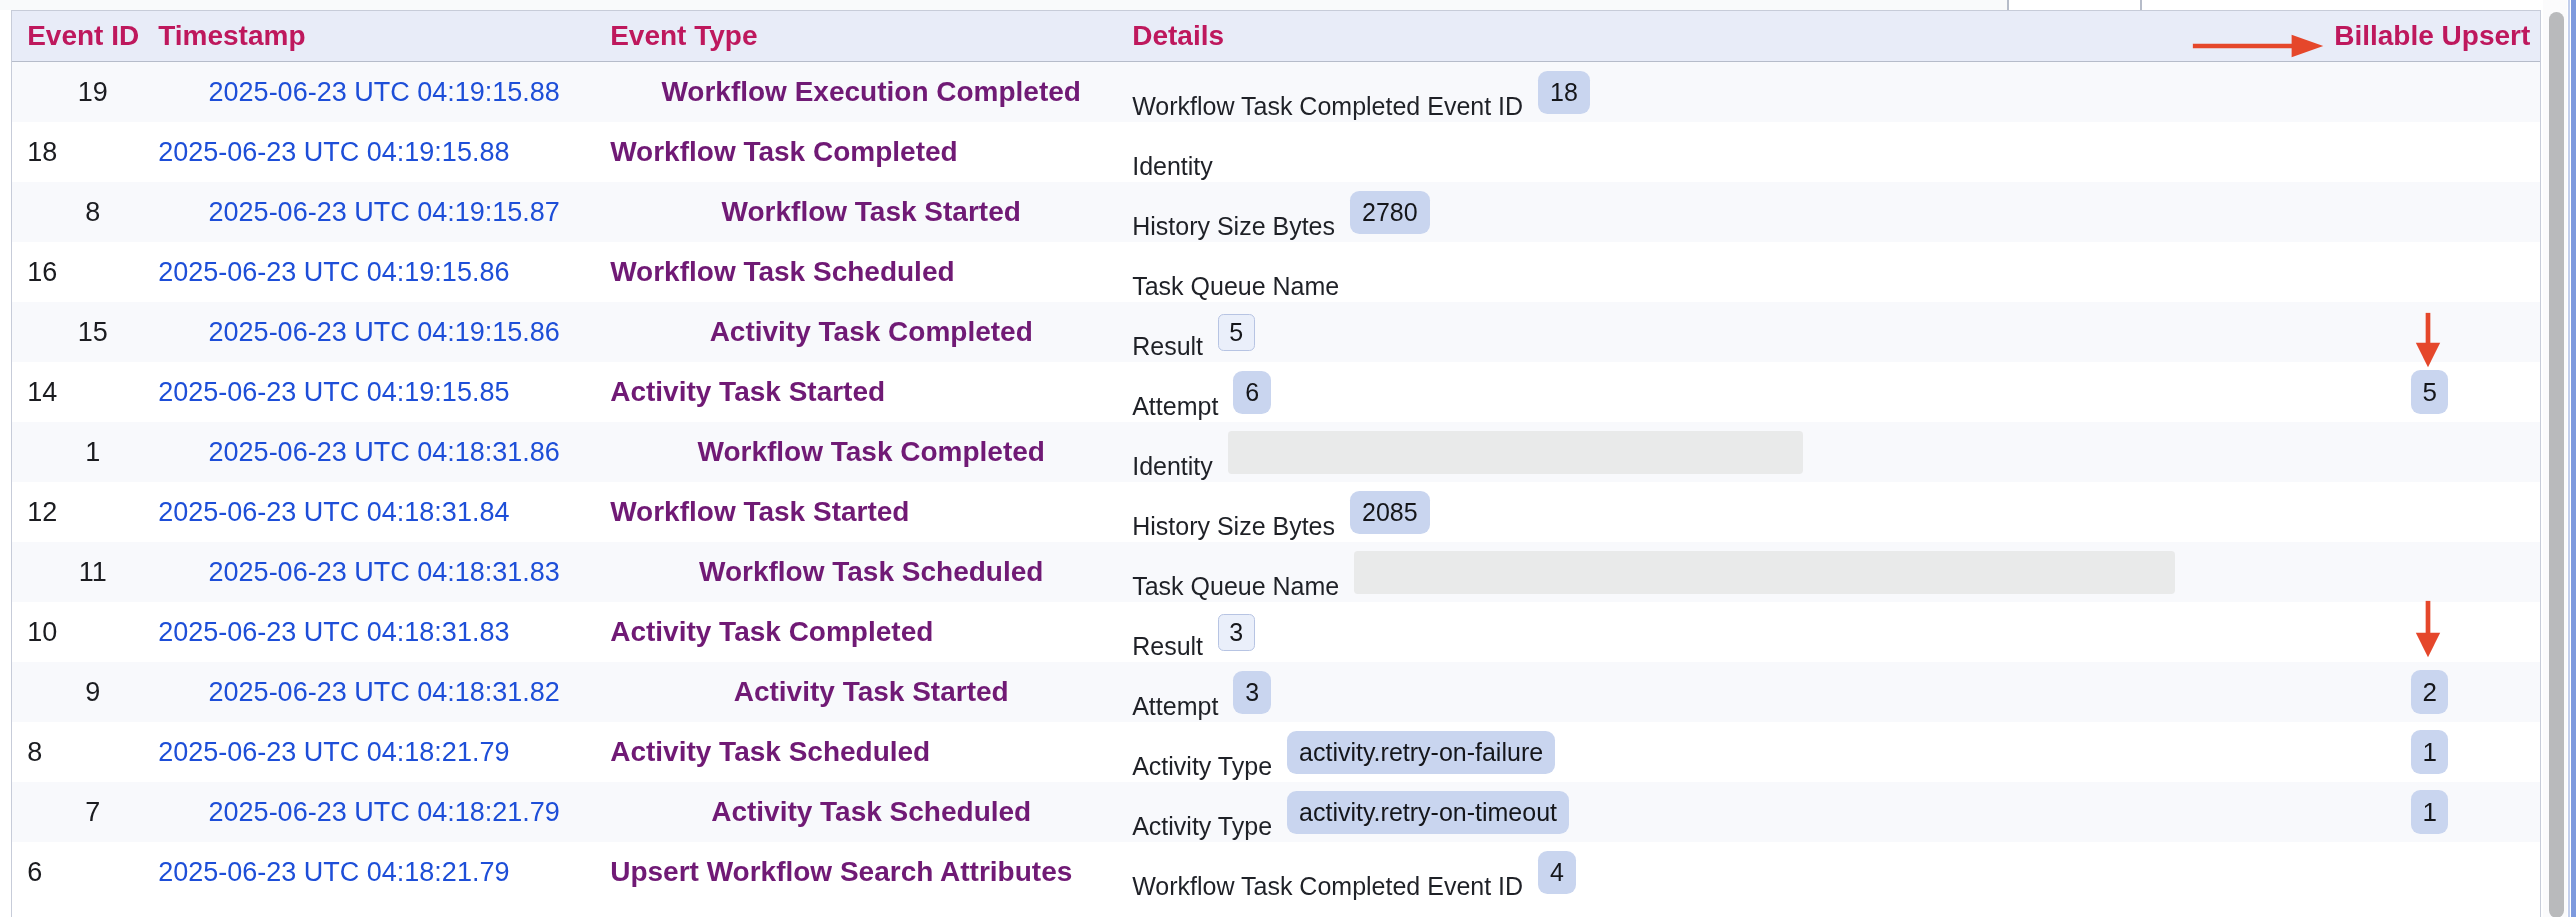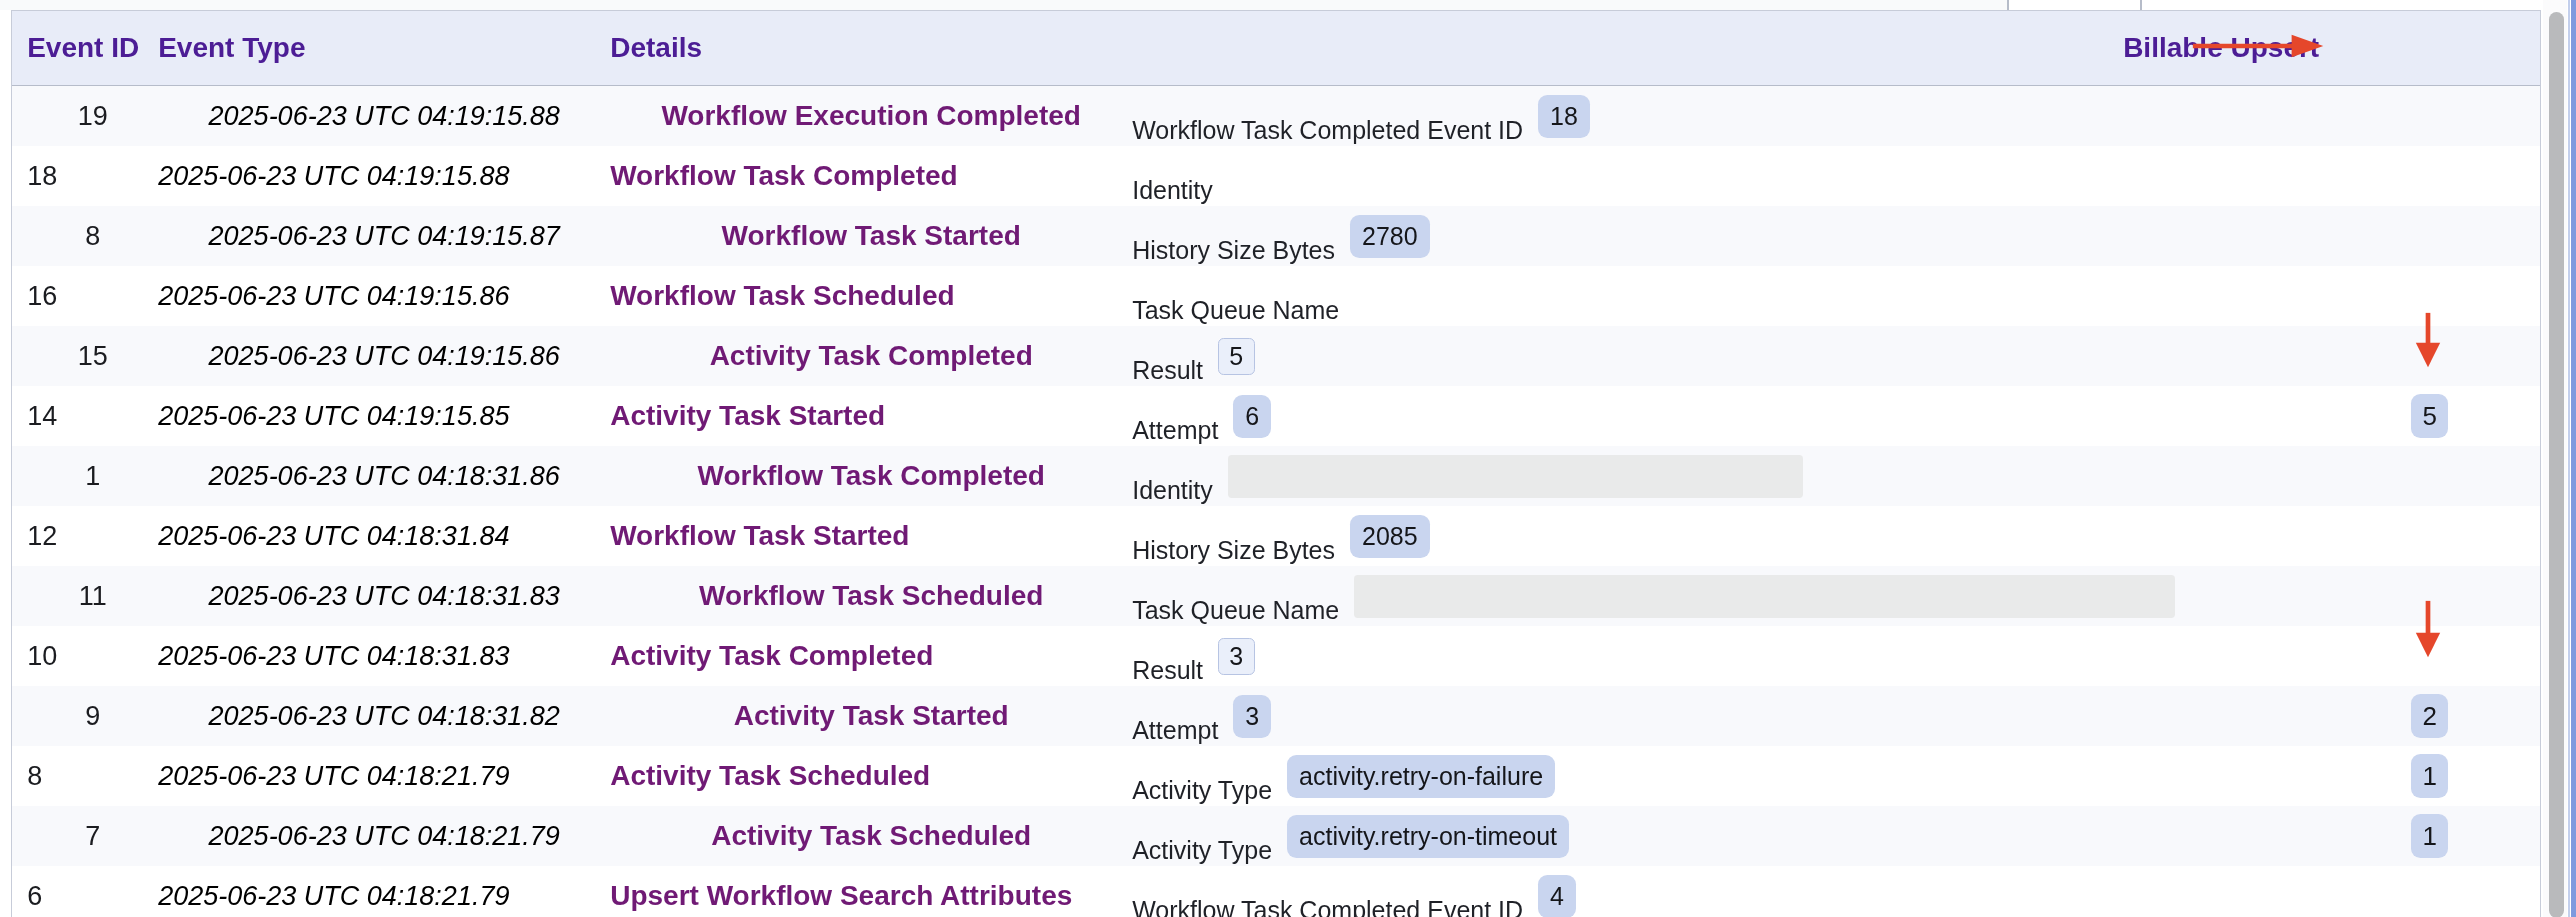--- a/index.html
+++ b/index.html
@@ -10,33 +10,33 @@
   
   .top-strip { position:absolute; left:0; top:0; width:2576px; height:10.3px; background:#ffffff; }
   .top-strip .seg-a { position:absolute; left:0; top:0; width:2007px; height:10.3px; background:#f9fafb; }
   .top-strip .vline { position:absolute; top:0; width:1.9px; height:10.3px; background:#b6bcc9; }
 
   
   .history-table { position:absolute; left:11.2px; top:10.3px; width:2530px; height:908px;
                    border:1.9px solid #c7ccd9; border-bottom:none; background:#ffffff; overflow:hidden; }
 
   .thead { display:grid; grid-template-columns:131px 452px 522px 1fr 206px;
-           align-items:center; height:75px; background:#e8ecf8; border-bottom:1.9px solid #b6bcca;
-           font-size:28px; font-weight:600; color:#4c1d95; padding-left:15px; }
+           align-items:center; height:51px; background:#e8ecf8; border-bottom:1.9px solid #b6bcca;
+           font-size:28px; font-weight:600; color:#be185d; padding-left:15px; }
   .thead .th { white-space:nowrap; }
   .th-billable { text-align:right; padding-right:15px; }
 
   .row { display:grid; grid-template-columns:131px 452px 522px 1fr 206px;
          align-items:center; height:60px; padding-left:15px; background:#ffffff; }
   .row.shaded { background:#f8f9fc;text-align:center; }
 
   .cell { white-space:nowrap; overflow:hidden; }
   .id-cell a { color:#1b1c20; font-size:27px; text-decoration:underline;
                text-underline-offset:6.5px; text-decoration-thickness:1.9px; cursor:pointer; }
-  .ts-cell { font-size:27px; color:#000000;font-style:italic; }
+  .ts-cell { font-size:27px; color:#1d4ed8; }
   .type-cell { font-size:28px; font-weight:700; color:#701a75; }
   .details-cell { display:flex; align-items:center; gap:15px; font-size:25px; overflow:hidden; }
   .detail-label { color:#1f2127; white-space:nowrap;margin-top:28px; }
 
   .badge-solid { background:#c9d5ef; color:#15161a; border-radius:9.3px;
                  padding:6.5px 12px; font-size:25px; line-height:1.2; white-space:nowrap; }
   .badge-outline { background:#eaeffa; color:#15161a; border:1.9px solid #b7c4e3; border-radius:5.6px;
                    padding:2.8px 10.3px; font-size:25px; line-height:1.2; white-space:nowrap; }
   .redacted { height:43px; background:#e9eaea; border-radius:3.7px; }
 
@@ -59,20 +59,21 @@
 
   <div class="top-strip">
     <div class="seg-a"></div>
     <div class="vline" style="left:2007px"></div>
     <div class="vline" style="left:2140px"></div>
   </div>
 
   <div class="history-table">
     <div class="thead">
       <div class="th">Event ID</div>
+      <div class="th">Timestamp</div>
       <div class="th">Event Type</div>
       <div class="th">Details</div>
       <div class="th th-billable">Billable Upsert</div>
     </div>
     <div>
         <div class="row shaded">
           <div class="cell id-cell"><a>19</a></div>
           <div class="cell ts-cell">2025-06-23 UTC 04:19:15.88</div>
           <div class="cell type-cell">Workflow Execution Completed</div>
           <div class="details-cell">

